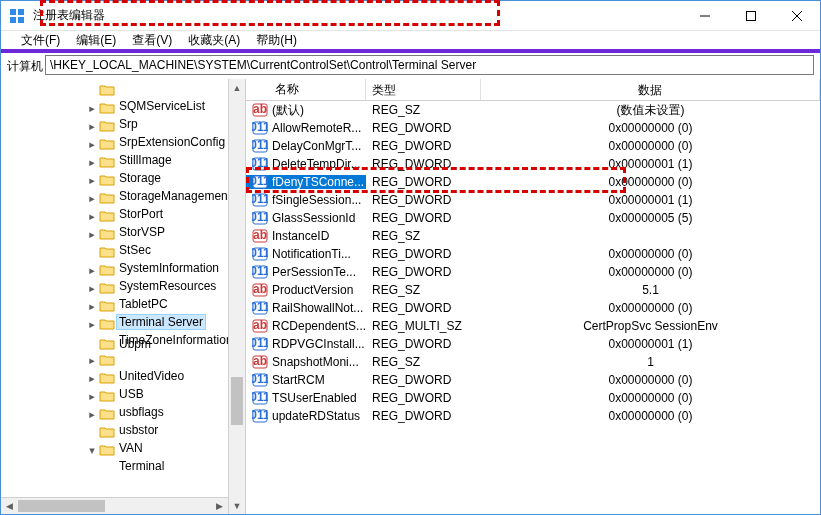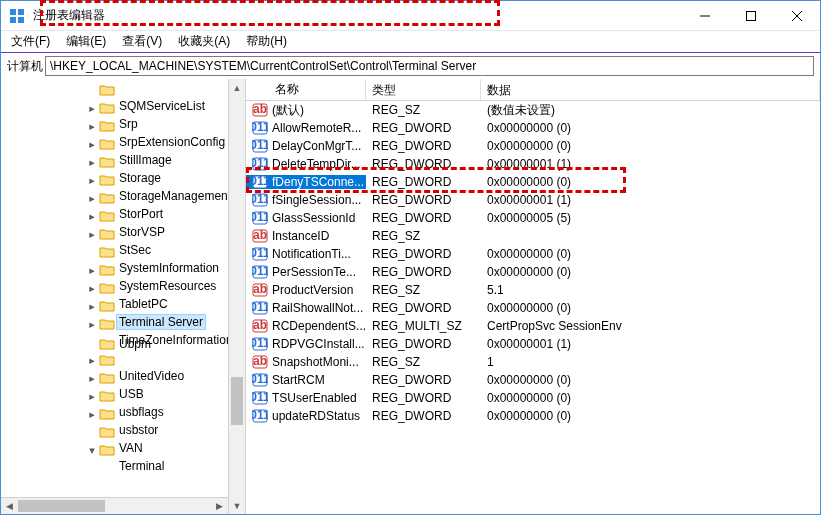--- a/index.html
+++ b/index.html
@@ -3,23 +3,23 @@
 <meta charset="utf-8">
 <style>
 * { margin: 0; padding: 0; box-sizing: border-box; font-family: "Microsoft YaHei", "Segoe UI", Tahoma, sans-serif; font-size: 12px; }
 html, body { width: 821px; height: 515px; overflow: hidden; background: #fff; }
 .window { width: 821px; height: 515px; border: 1px solid #4a90d9; display: flex; flex-direction: column; background: #fff; }
 .titlebar { height: 30px; display: flex; align-items: center; background: #fff; border-bottom: 1px solid #e5e5e5; }
 .titlebar .app-icon { width: 16px; height: 16px; margin: 0 8px; display: inline-flex; align-items: center; justify-content: center; }
 .titlebar .title { flex: 1; color: #000; }
 .win-btns { display: flex; }
 .win-btn { width: 46px; height: 30px; display: flex; align-items: center; justify-content: center; color: #000; }
-.menubar { height: 22px; display: flex; align-items: center; padding: 0 2px; border-bottom: 1px solid #6d28d9; }
+.menubar { height: 22px; display: flex; align-items: center; padding: 0 12px; border-bottom: 4px solid #6d28d9; }
 .menubar span { padding: 2px 8px; }
-.addrbar { height: 26px; display: flex; align-items: center; padding: 4px 6px; }
+.addrbar { height: 26px; display: flex; align-items: flex-end; padding: 4px 6px; }
 .addrbar .lbl { margin-right: 2px; }
 .addrbox { flex: 1; border: 1px solid #7a7a7a; height: 20px; display: flex; align-items: center; padding: 0 4px; position: relative; }
 .hl-addr { position: absolute; border: 3px dashed #d60000; pointer-events: none; }
 .body { flex: 1; display: flex; min-height: 0; }
 .tree { width: 245px; border-right: 1px solid #d0d0d0; overflow: hidden; position: relative; }
 .tree-inner { padding: 2px 0 2px 0; }
 .tnode { display: flex; align-items: center; height: 18px; white-space: nowrap; }
 .tnode .exp { width: 14px; text-align: center; color: #5a5a5a; font-size: 11px; }
 .tnode .exp.blank { visibility: hidden; }
 .tnode .fico { width: 16px; height: 14px; margin-right: 2px; display: inline-flex; align-items: center; justify-content: center; }
@@ -28,21 +28,21 @@
 .list { flex: 1; display: flex; flex-direction: column; min-width: 0; }
 .list-head { height: 22px; display: flex; border-bottom: 1px solid #d0d0d0; }
 .list-head .col { border-right: 1px solid #e0e0e0; padding: 3px 6px; color: #000; }
 .list-body { flex: 1; overflow: hidden; position: relative; }
 .row { display: flex; align-items: center; height: 18px; }
 .row .cell { padding: 0 6px; overflow: hidden; text-overflow: ellipsis; white-space: nowrap; }
 .row.sel .cell.name { background: #0078d7; color: #fff; }
 .row .vico { width: 16px; height: 14px; margin-right: 4px; display: inline-flex; align-items: center; justify-content: flex-end; flex-shrink: 0; }
 .col-name { width: 120px; display: flex; align-items: center; }
 .col-type { width: 115px; }
-.col-data { flex: 1; }
+.col-data { flex: 1; text-align: center; }
 .hl-row { position: absolute; border: 3px dashed #d60000; pointer-events: none; }
 .scrollbar-v { position: absolute; right: 0; top: 0; bottom: 0; width: 17px; background: #f0f0f0; border-left: 1px solid #d0d0d0; display: flex; flex-direction: column; }
 .sb-btn { height: 17px; display: flex; align-items: center; justify-content: center; color: #606060; font-size: 9px; }
 .sb-track { flex: 1; position: relative; }
 .sb-thumb { position: absolute; left: 2px; right: 2px; background: #c2c2c2; }
 .scrollbar-h { height: 17px; background: #f0f0f0; border-top: 1px solid #d0d0d0; display: flex; }
 .sb-btn-h { width: 17px; display: flex; align-items: center; justify-content: center; color: #606060; font-size: 9px; }
 .sb-track-h { flex: 1; position: relative; }
 .sb-thumb-h { position: absolute; top: 2px; bottom: 2px; background: #c2c2c2; }
 </style>

